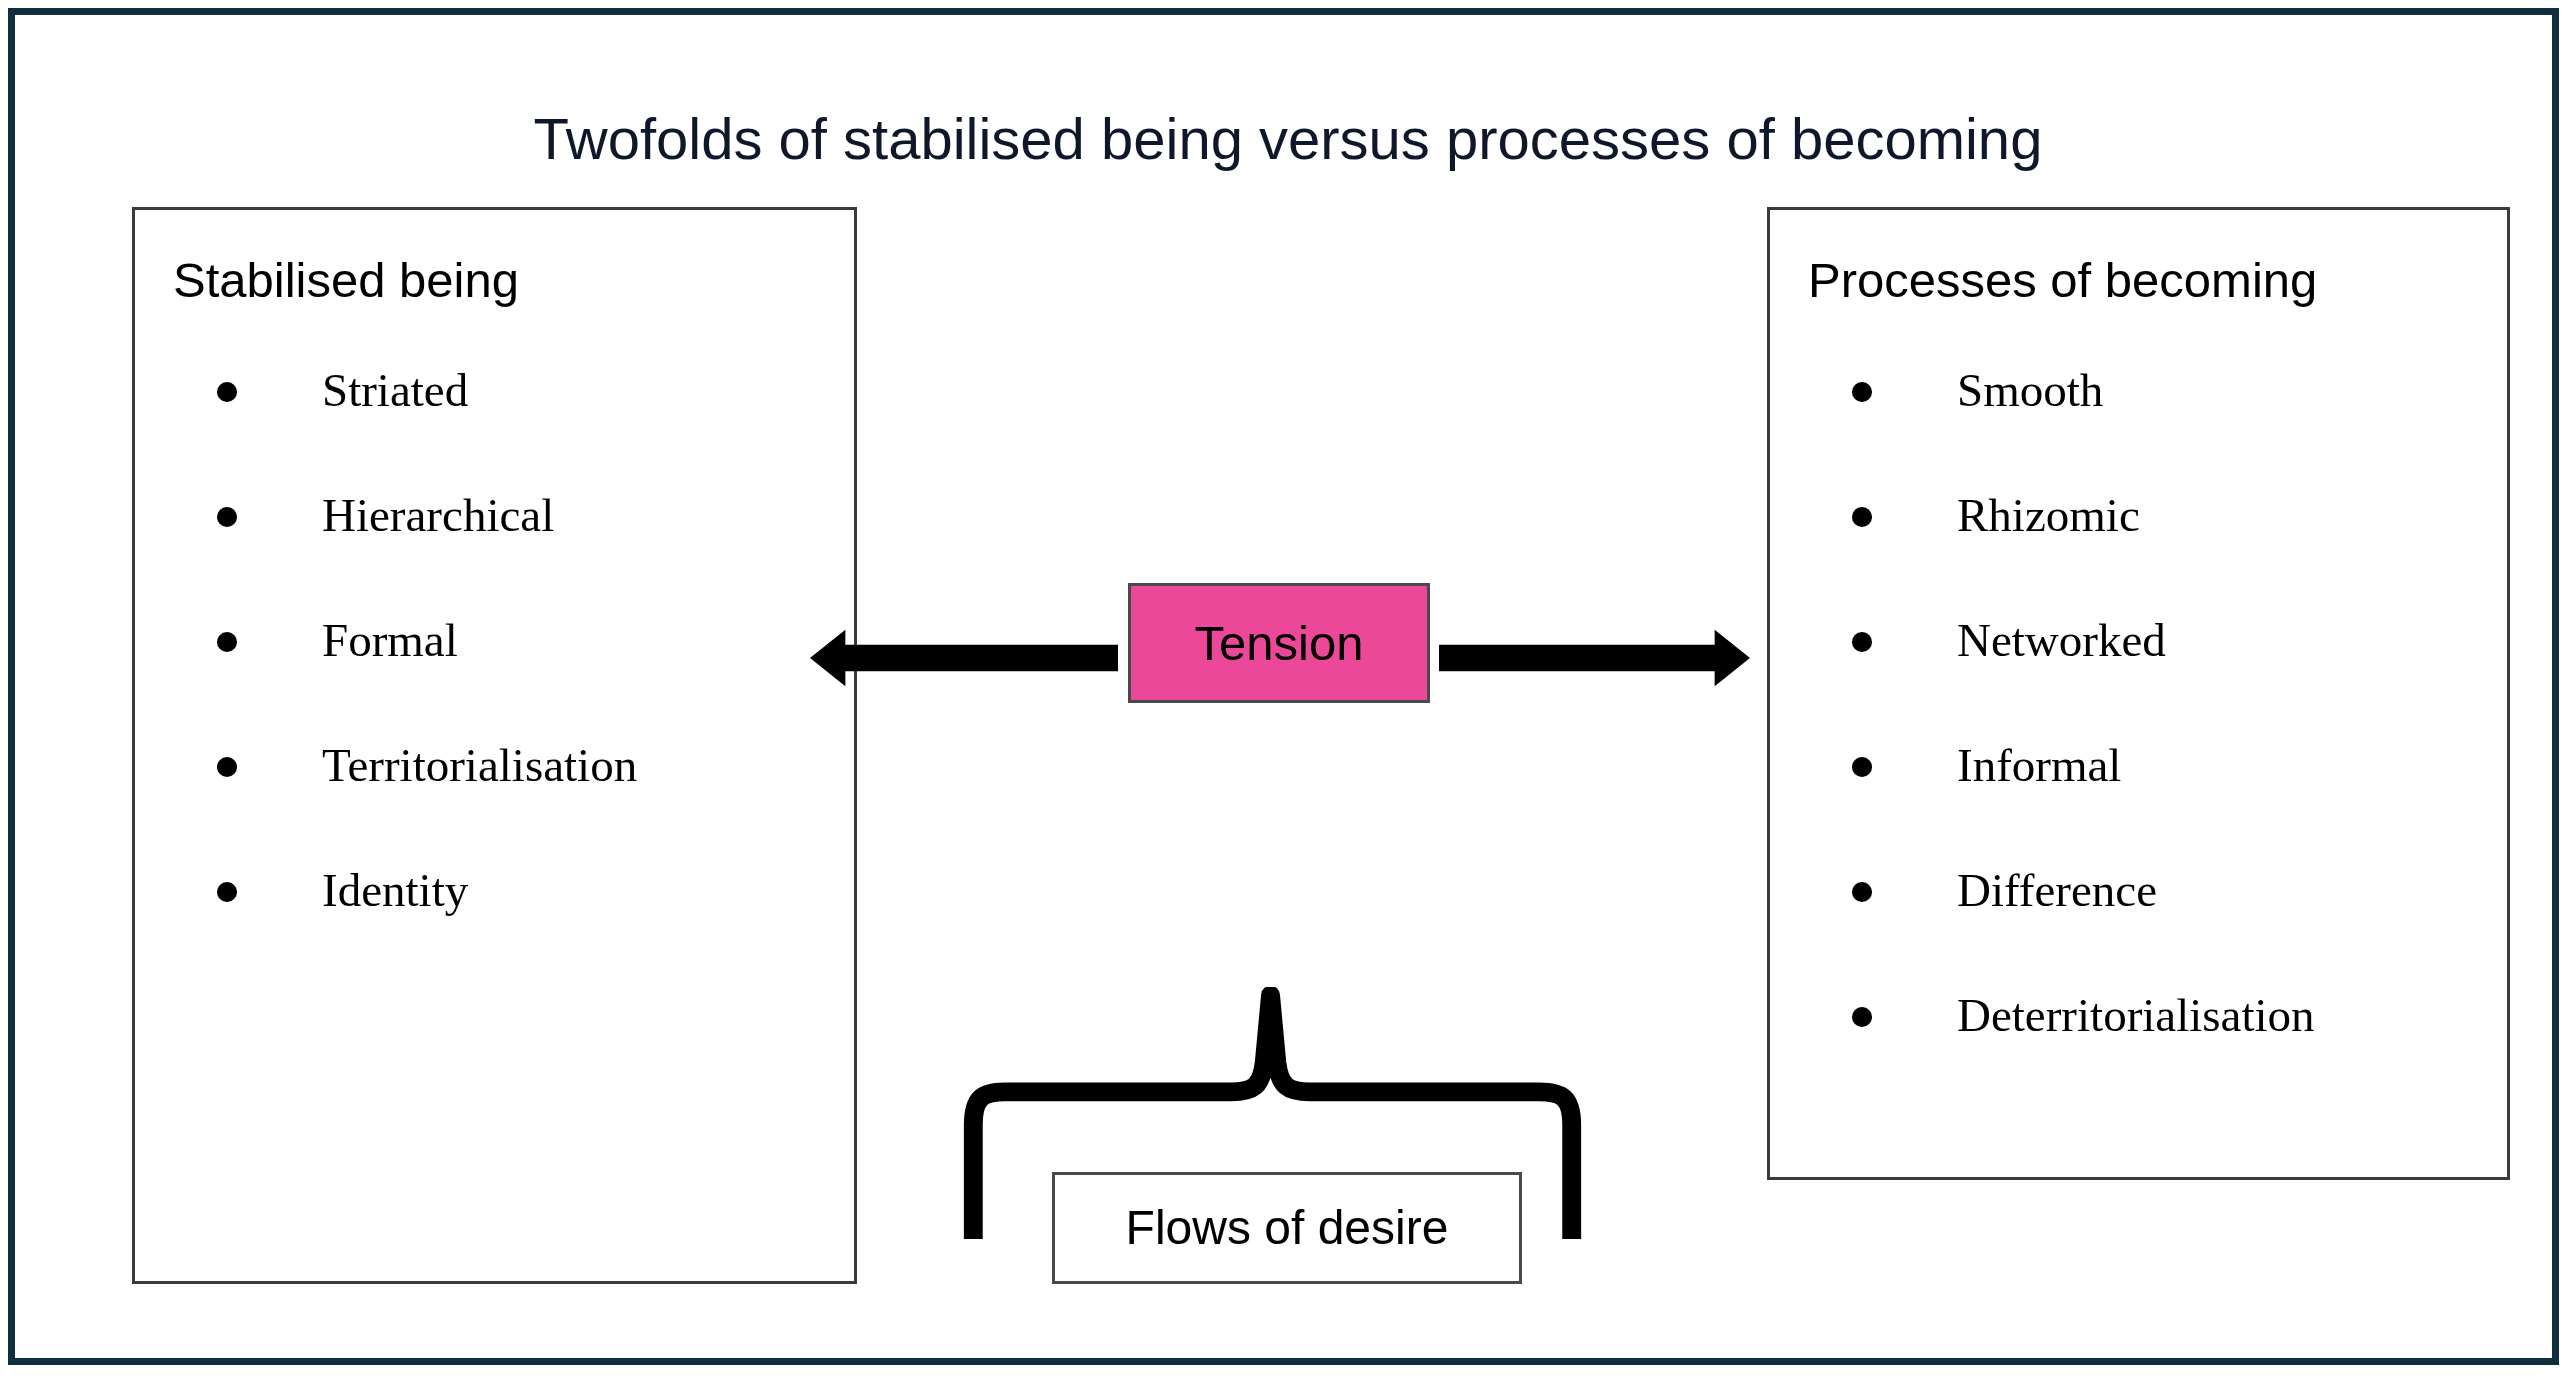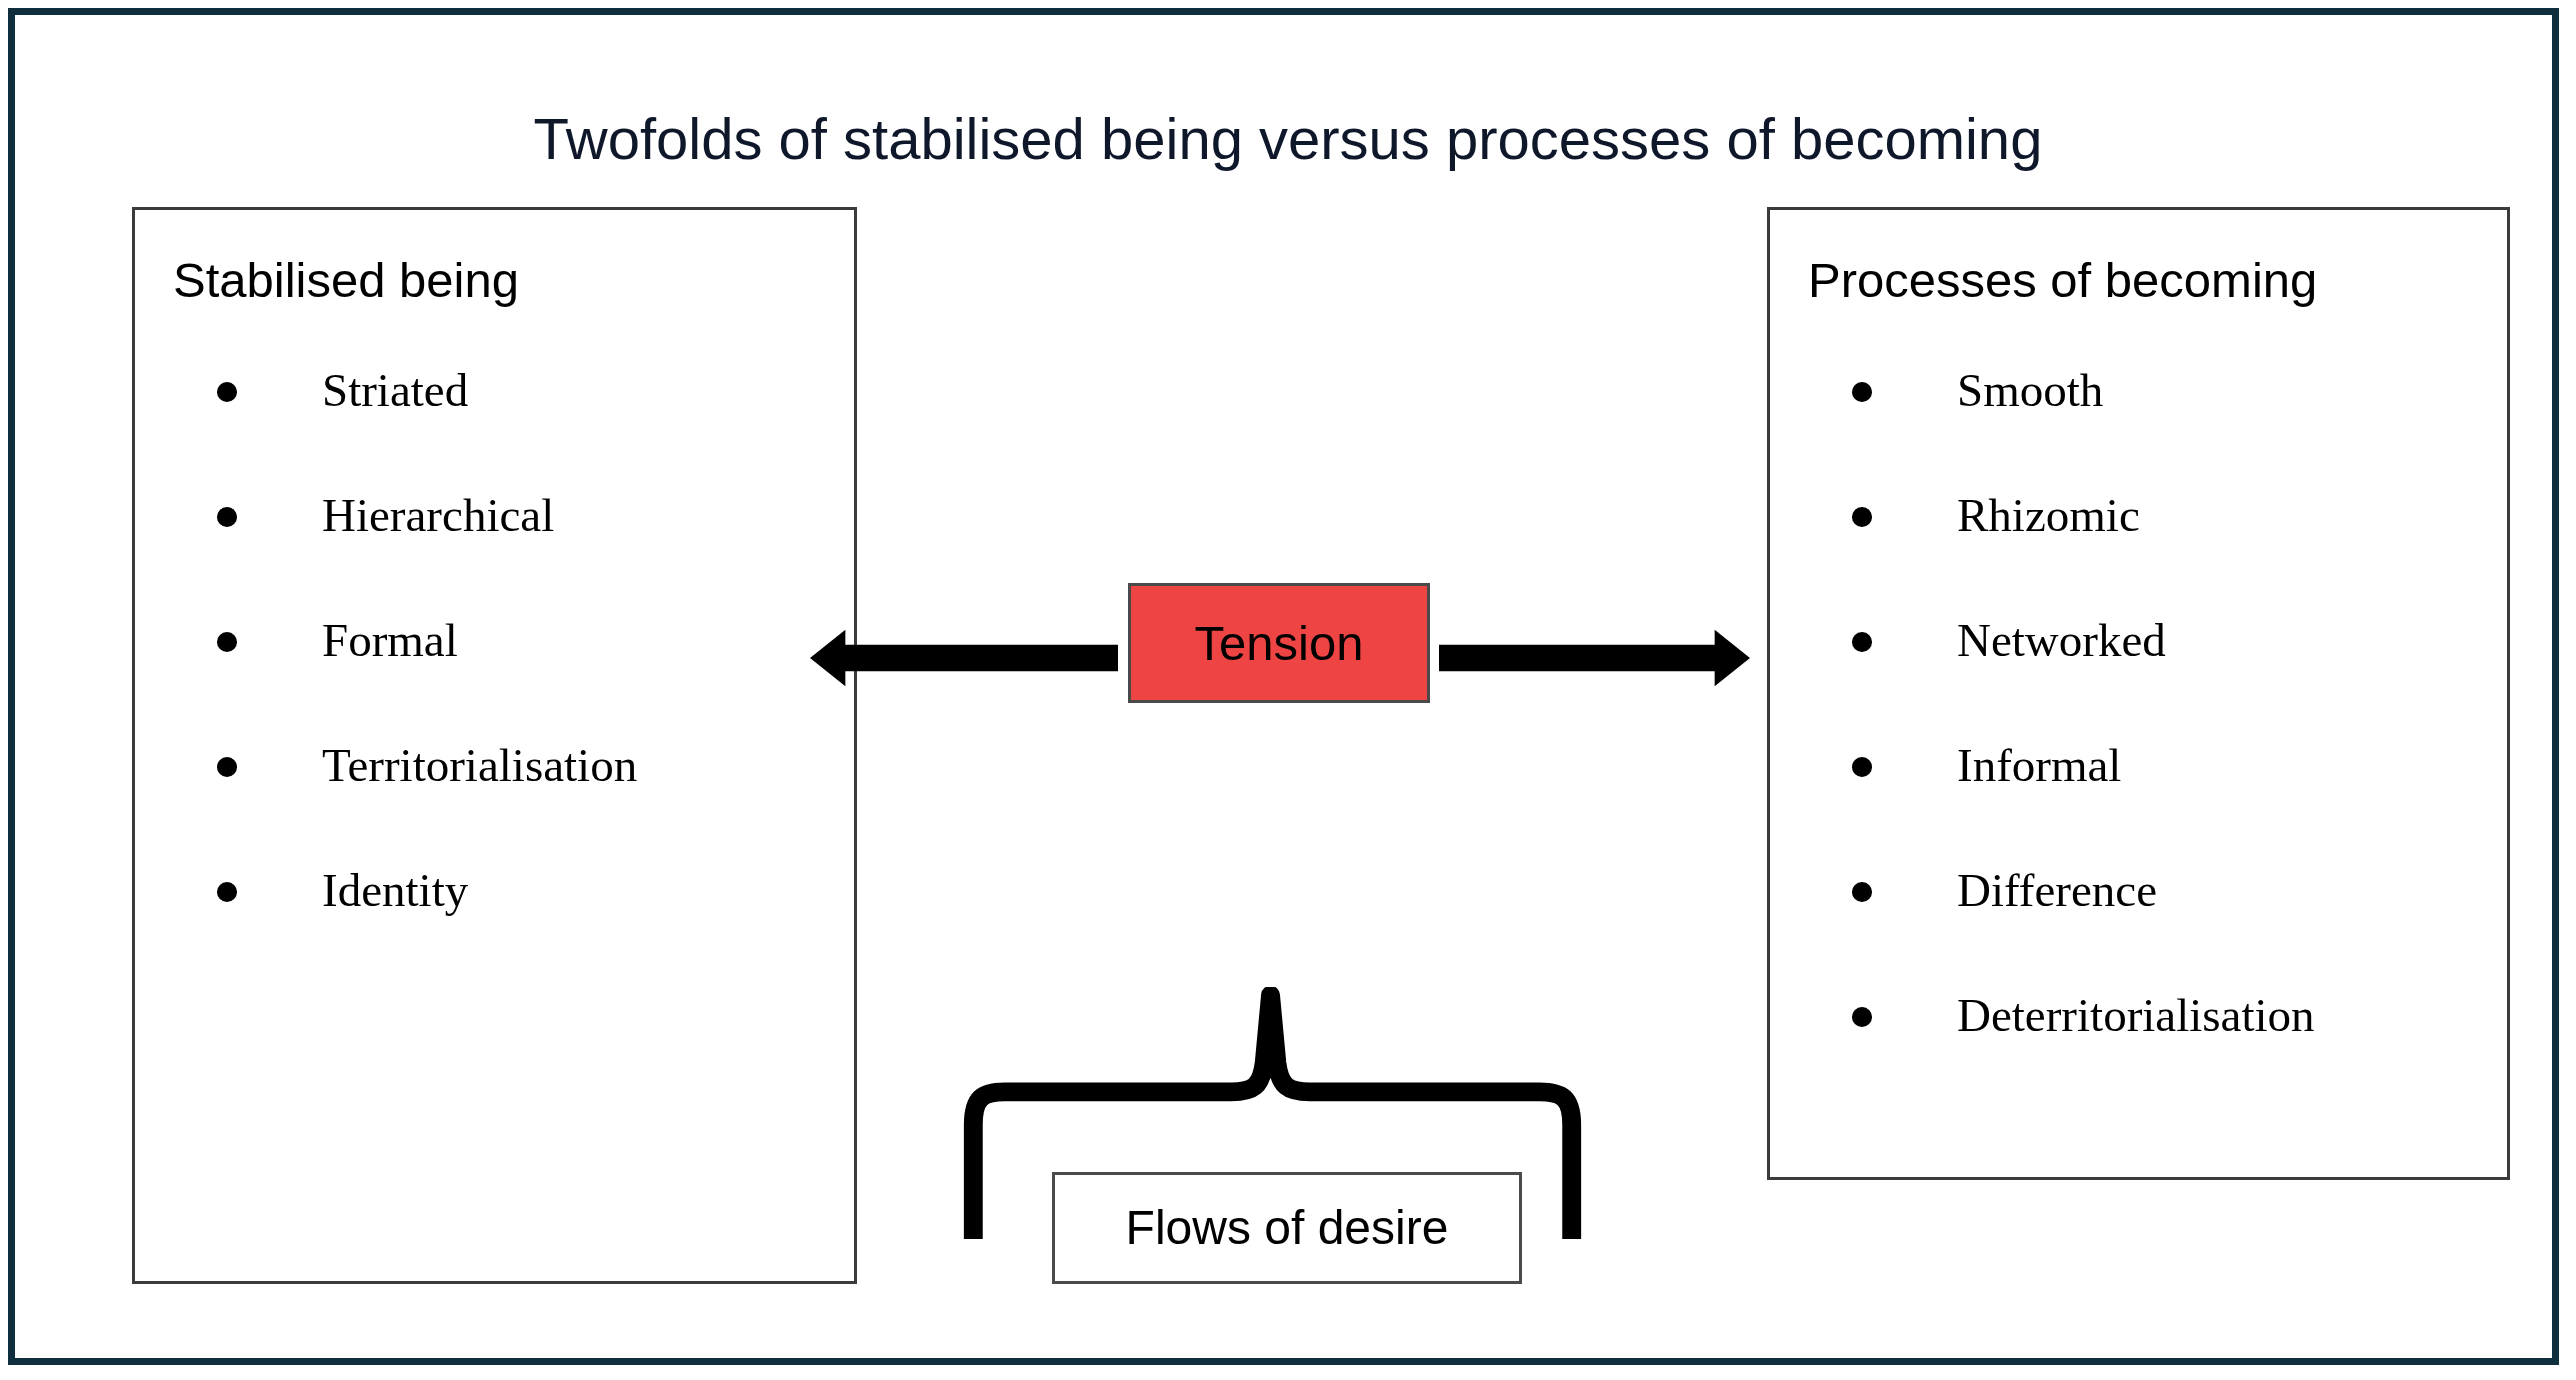--- a/index.html
+++ b/index.html
@@ -95,21 +95,21 @@
 
   
   #tension-box {
     position: absolute;
     left: 1128px;
     top: 583px;
     width: 302px;
     height: 120px;
     box-sizing: border-box;
     border: 3.1px solid #4a4a4a;
-    background: #ef4444;
+    background: #ec4899;
     display: flex;
     align-items: center;
     justify-content: center;
     font-size: 49px;
     line-height: 1.0;
     white-space: nowrap;
   }
 
   
   .tension-arrow {

